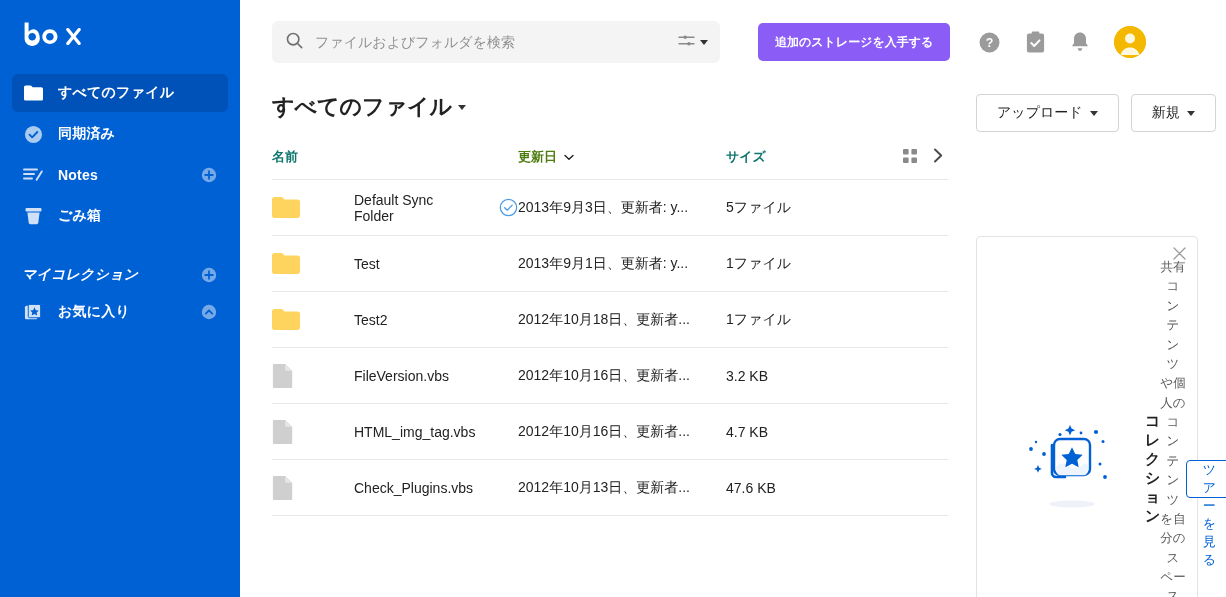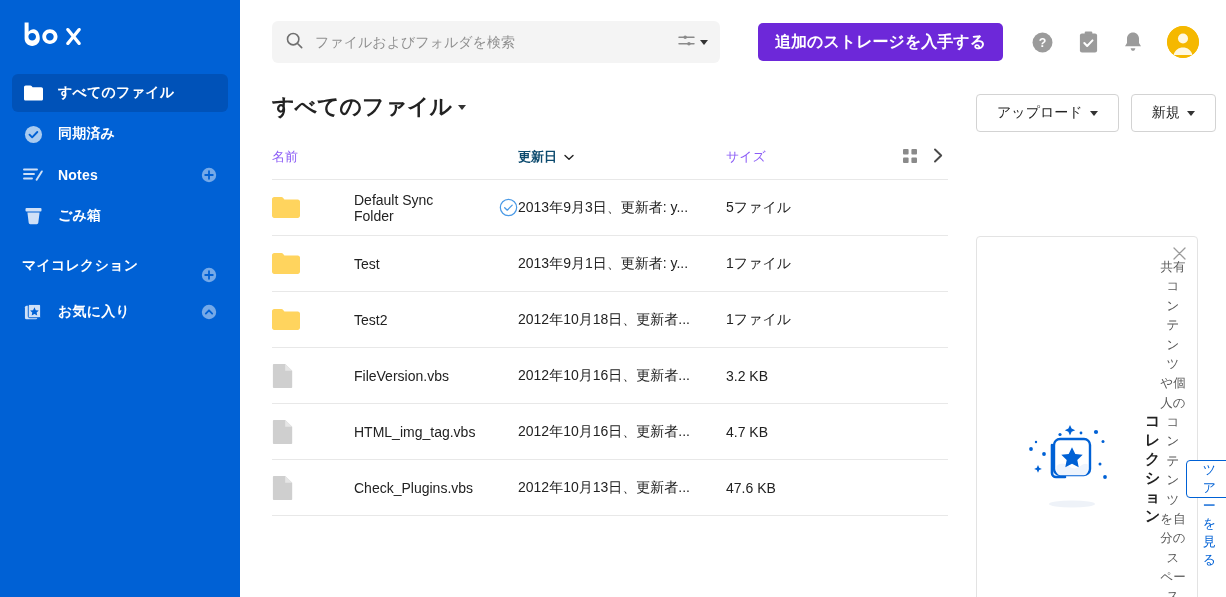--- a/index.html
+++ b/index.html
@@ -37,22 +37,22 @@
     letter-spacing: .2px; white-space: nowrap;
   }
   .nav-trail {
     position: absolute; right: 10px; top: 50%;
     transform: translateY(-50%);
     width: 18px; height: 18px;
     display: flex; align-items: center; justify-content: center;
     opacity: .92;
   }
   .section-head {
-    display: flex; position: relative;
-    height: 36px; padding: 0 10px; margin-top: 22px;
+    display: flex; align-items: center; position: relative;
+    height: 36px; padding: 0 10px; margin-top: 22px; font-style: italic;
   }
   .section-head .nav-label { font-size: 14px; }
 
   
   .main {
     flex: 1; height: 597px; background: #ffffff;
     position: relative; display: flex; flex-direction: column;
   }
 
   
@@ -71,24 +71,24 @@
     flex: 1; font-size: 14px; color: #333; margin-left: 12px;
     font-family: "Liberation Sans", sans-serif;
   }
   .search-input::placeholder { color: #909090; }
   .filter-btn {
     display: flex; align-items: center; gap: 5px;
     cursor: pointer; padding-left: 6px;
   }
   .cta {
     margin-left: 38px;
-    background: #6d28d9; color: #fff;
+    background: #8b5cf6; color: #fff;
     border: none; border-radius: 5px;
     height: 38px; padding: 0 17px;
-    font-size: 16px; font-weight: bold; cursor: pointer;
+    font-size: 12px; font-weight: bold; cursor: pointer;
     font-family: "Liberation Sans", sans-serif;
     white-space: nowrap;
   }
   .top-icons { display: flex; align-items: center; margin-left: 28px; gap: 24px; }
   .top-ico { cursor: pointer; display: flex; align-items: center; }
   .avatar {
     width: 32px; height: 32px; border-radius: 50%;
     background: #f5b800; cursor: pointer;
     display: flex; align-items: center; justify-content: center;
     overflow: hidden;
@@ -101,24 +101,24 @@
 
   .page-title {
     display: flex; align-items: center; gap: 6px;
     font-size: 22px; font-weight: bold; color: #222;
     margin-top: 8px; margin-bottom: 26px; cursor: pointer;
   }
 
   
   table.files { width: 676px; border-collapse: collapse; }
   table.files th {
-    text-align: left; font-size: 13px; color: #8b5cf6;
-    font-weight: normal; padding: 0 0 13px 0; vertical-align: bottom;
-  }
-  table.files th.sorted { color: #0c4a6e; font-weight: bold; }
+    text-align: left; font-size: 13px; color: #0f766e;
+    font-weight: bold; padding: 0 0 13px 0; vertical-align: bottom;
+  }
+  table.files th.sorted { color: #4d7c0f; font-weight: bold; }
   .th-date { width: 208px; }
   .th-size { width: 150px; }
   .th-actions { width: 72px; }
   .th-actions-inner { display: flex; align-items: center; justify-content: flex-end; gap: 16px; padding-right: 4px; }
 
   table.files td {
     border-top: 1px solid #e8e8e8;
     height: 56px; font-size: 14px; color: #222;
     vertical-align: middle;
   }

